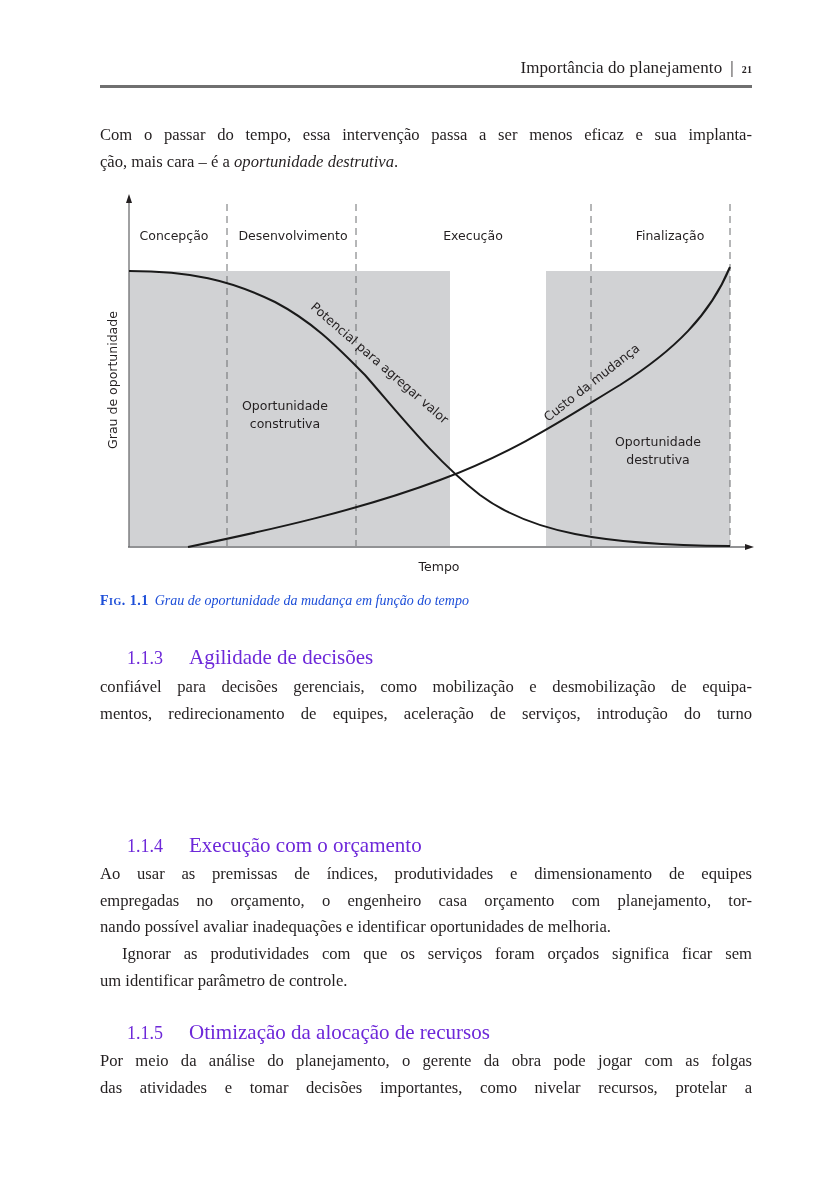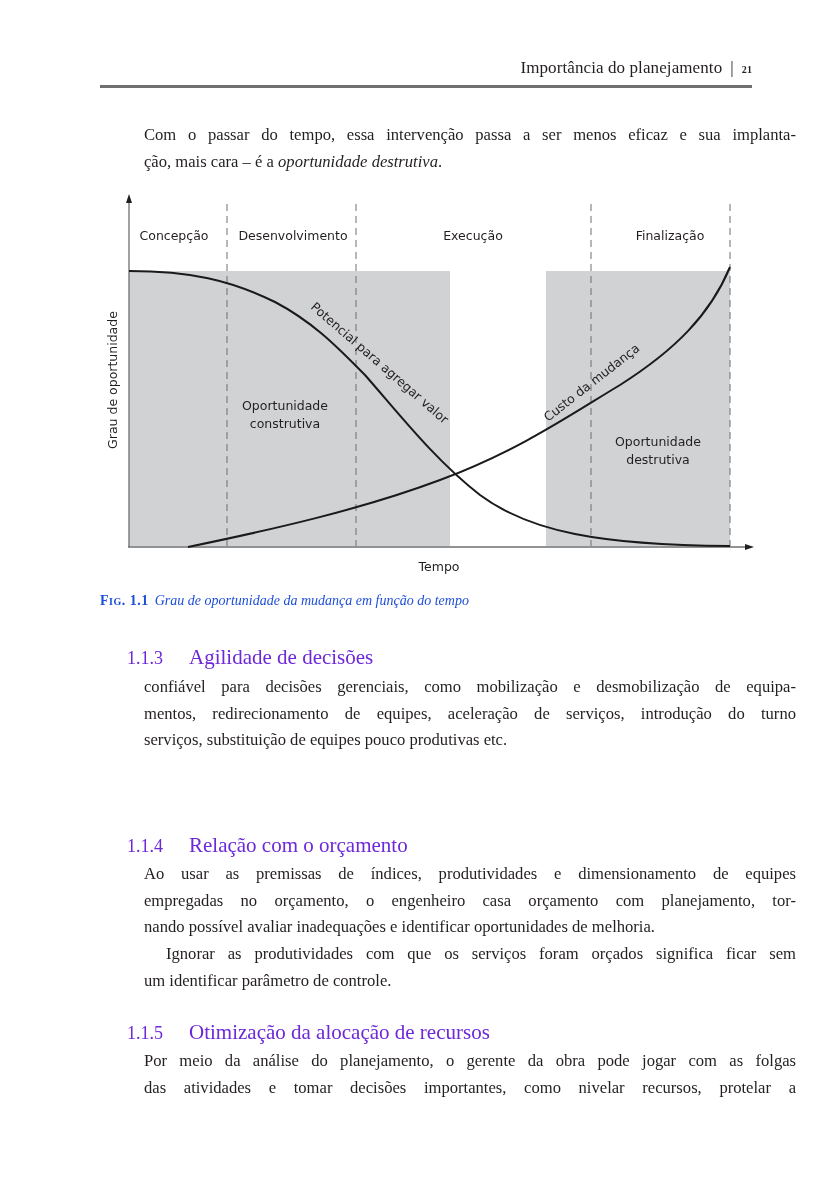--- a/index.html
+++ b/index.html
@@ -5,21 +5,21 @@
   html, body { margin: 0; padding: 0; background: #ffffff; }
   body { width: 825px; height: 1200px; position: relative; overflow: hidden; color: #231f20; }
 
   .running-head { position: absolute; left: 100px; top: 58px; width: 652px; height: 26px; text-align: right;
     font-family: "Liberation Serif", "DejaVu Serif", serif; font-size: 17px; color: #231f20; letter-spacing: 0.1px; }
   .running-head .sep { margin: 0 8px; }
   .running-head .pnum { font-size: 10px; font-weight: bold; }
   .head-rule { position: absolute; left: 100px; top: 85px; width: 652px; height: 3px; background: #707070; }
 
   .para { position: absolute; left: 100px; width: 652px; font-family: "Liberation Serif", "DejaVu Serif", serif;
-    font-size: 16.6px; line-height: 26.5px; text-align: justify; color: #231f20; margin-left: 44px; }
+    font-size: 16.6px; line-height: 26.5px; text-align: justify; color: #231f20; }
   .para .line { display: block; text-align: justify; text-align-last: justify; white-space: nowrap; }
   .para .line.last { text-align-last: left; }
   .indent { padding-left: 22px; }
 
   .figure { position: absolute; left: 100px; top: 190px; width: 660px; height: 395px; }
   .figure svg { position: absolute; left: 0; top: 0; }
 
   .caption { position: absolute; left: 100px; top: 593px; font-family: "Liberation Serif", "DejaVu Serif", serif;
     font-size: 14px; color: #1d4ed8; }
   .caption .fig-label { font-variant: small-caps; font-weight: bold; letter-spacing: 0.5px; margin-right: 6px; }
@@ -86,25 +86,24 @@
 <div class="caption">
   <span class="fig-label">Fig. 1.1</span><span class="fig-text">Grau de oportunidade da mudança em função do tempo</span>
 </div>
 
 <div class="section-heading" style="top:645px;">
   <span class="num">1.1.3</span><span>Agilidade de decisões</span>
 </div>
 <div class="para" style="top:674px;">
   <span class="line">confiável para decisões gerenciais, como mobilização e desmobilização de equipa-</span>
   <span class="line">mentos, redirecionamento de equipes, aceleração de serviços, introdução do turno</span>
-  <span class="line last">serviços, substituição de equipes pouco produtivas etc.</span>
 </div>
 
 <div class="section-heading" style="top:833px;">
-  <span class="num">1.1.4</span><span>Relação com o orçamento</span>
+  <span class="num">1.1.4</span><span>Execução com o orçamento</span>
 </div>
 <div class="para" style="top:861px;">
   <span class="line">Ao usar as premissas de índices, produtividades e dimensionamento de equipes</span>
   <span class="line">empregadas no orçamento, o engenheiro casa orçamento com planejamento, tor-</span>
   <span class="line last">nando possível avaliar inadequações e identificar oportunidades de melhoria.</span>
 </div>
 <div class="para" style="top:941px;">
   <span class="line indent">Ignorar as produtividades com que os serviços foram orçados significa ficar sem</span>
   <span class="line last">um identificar parâmetro de controle.</span>
 </div>

